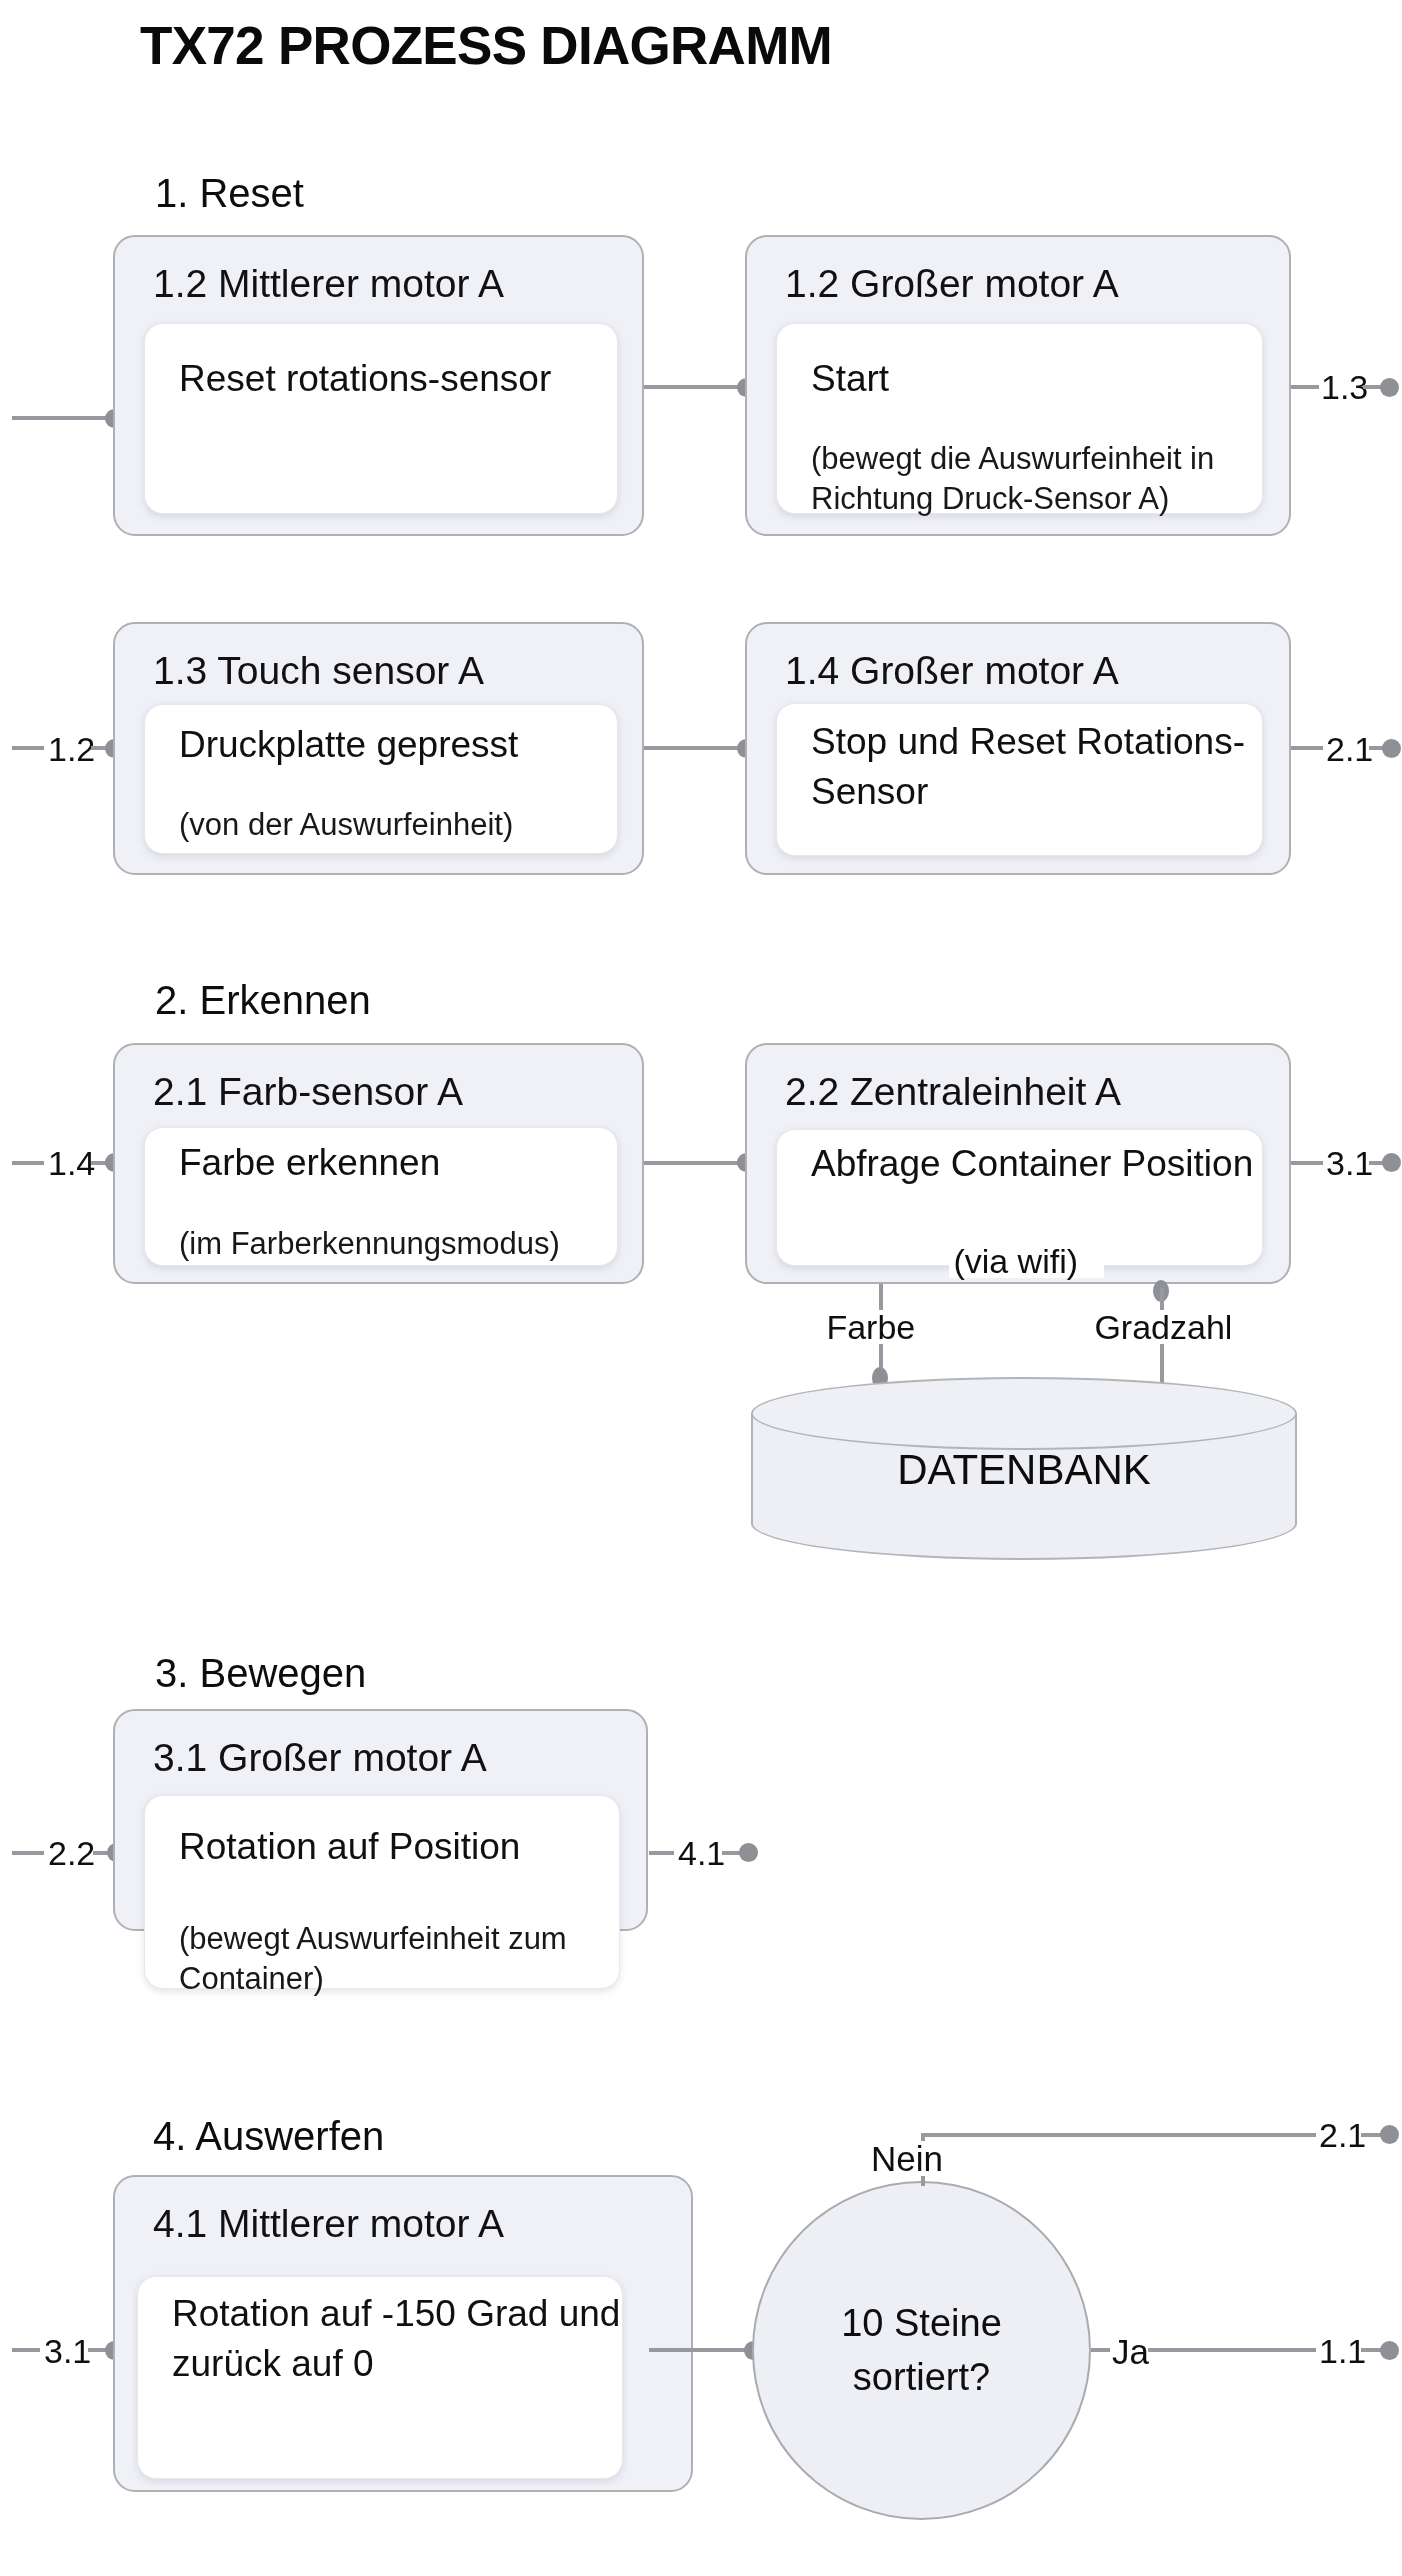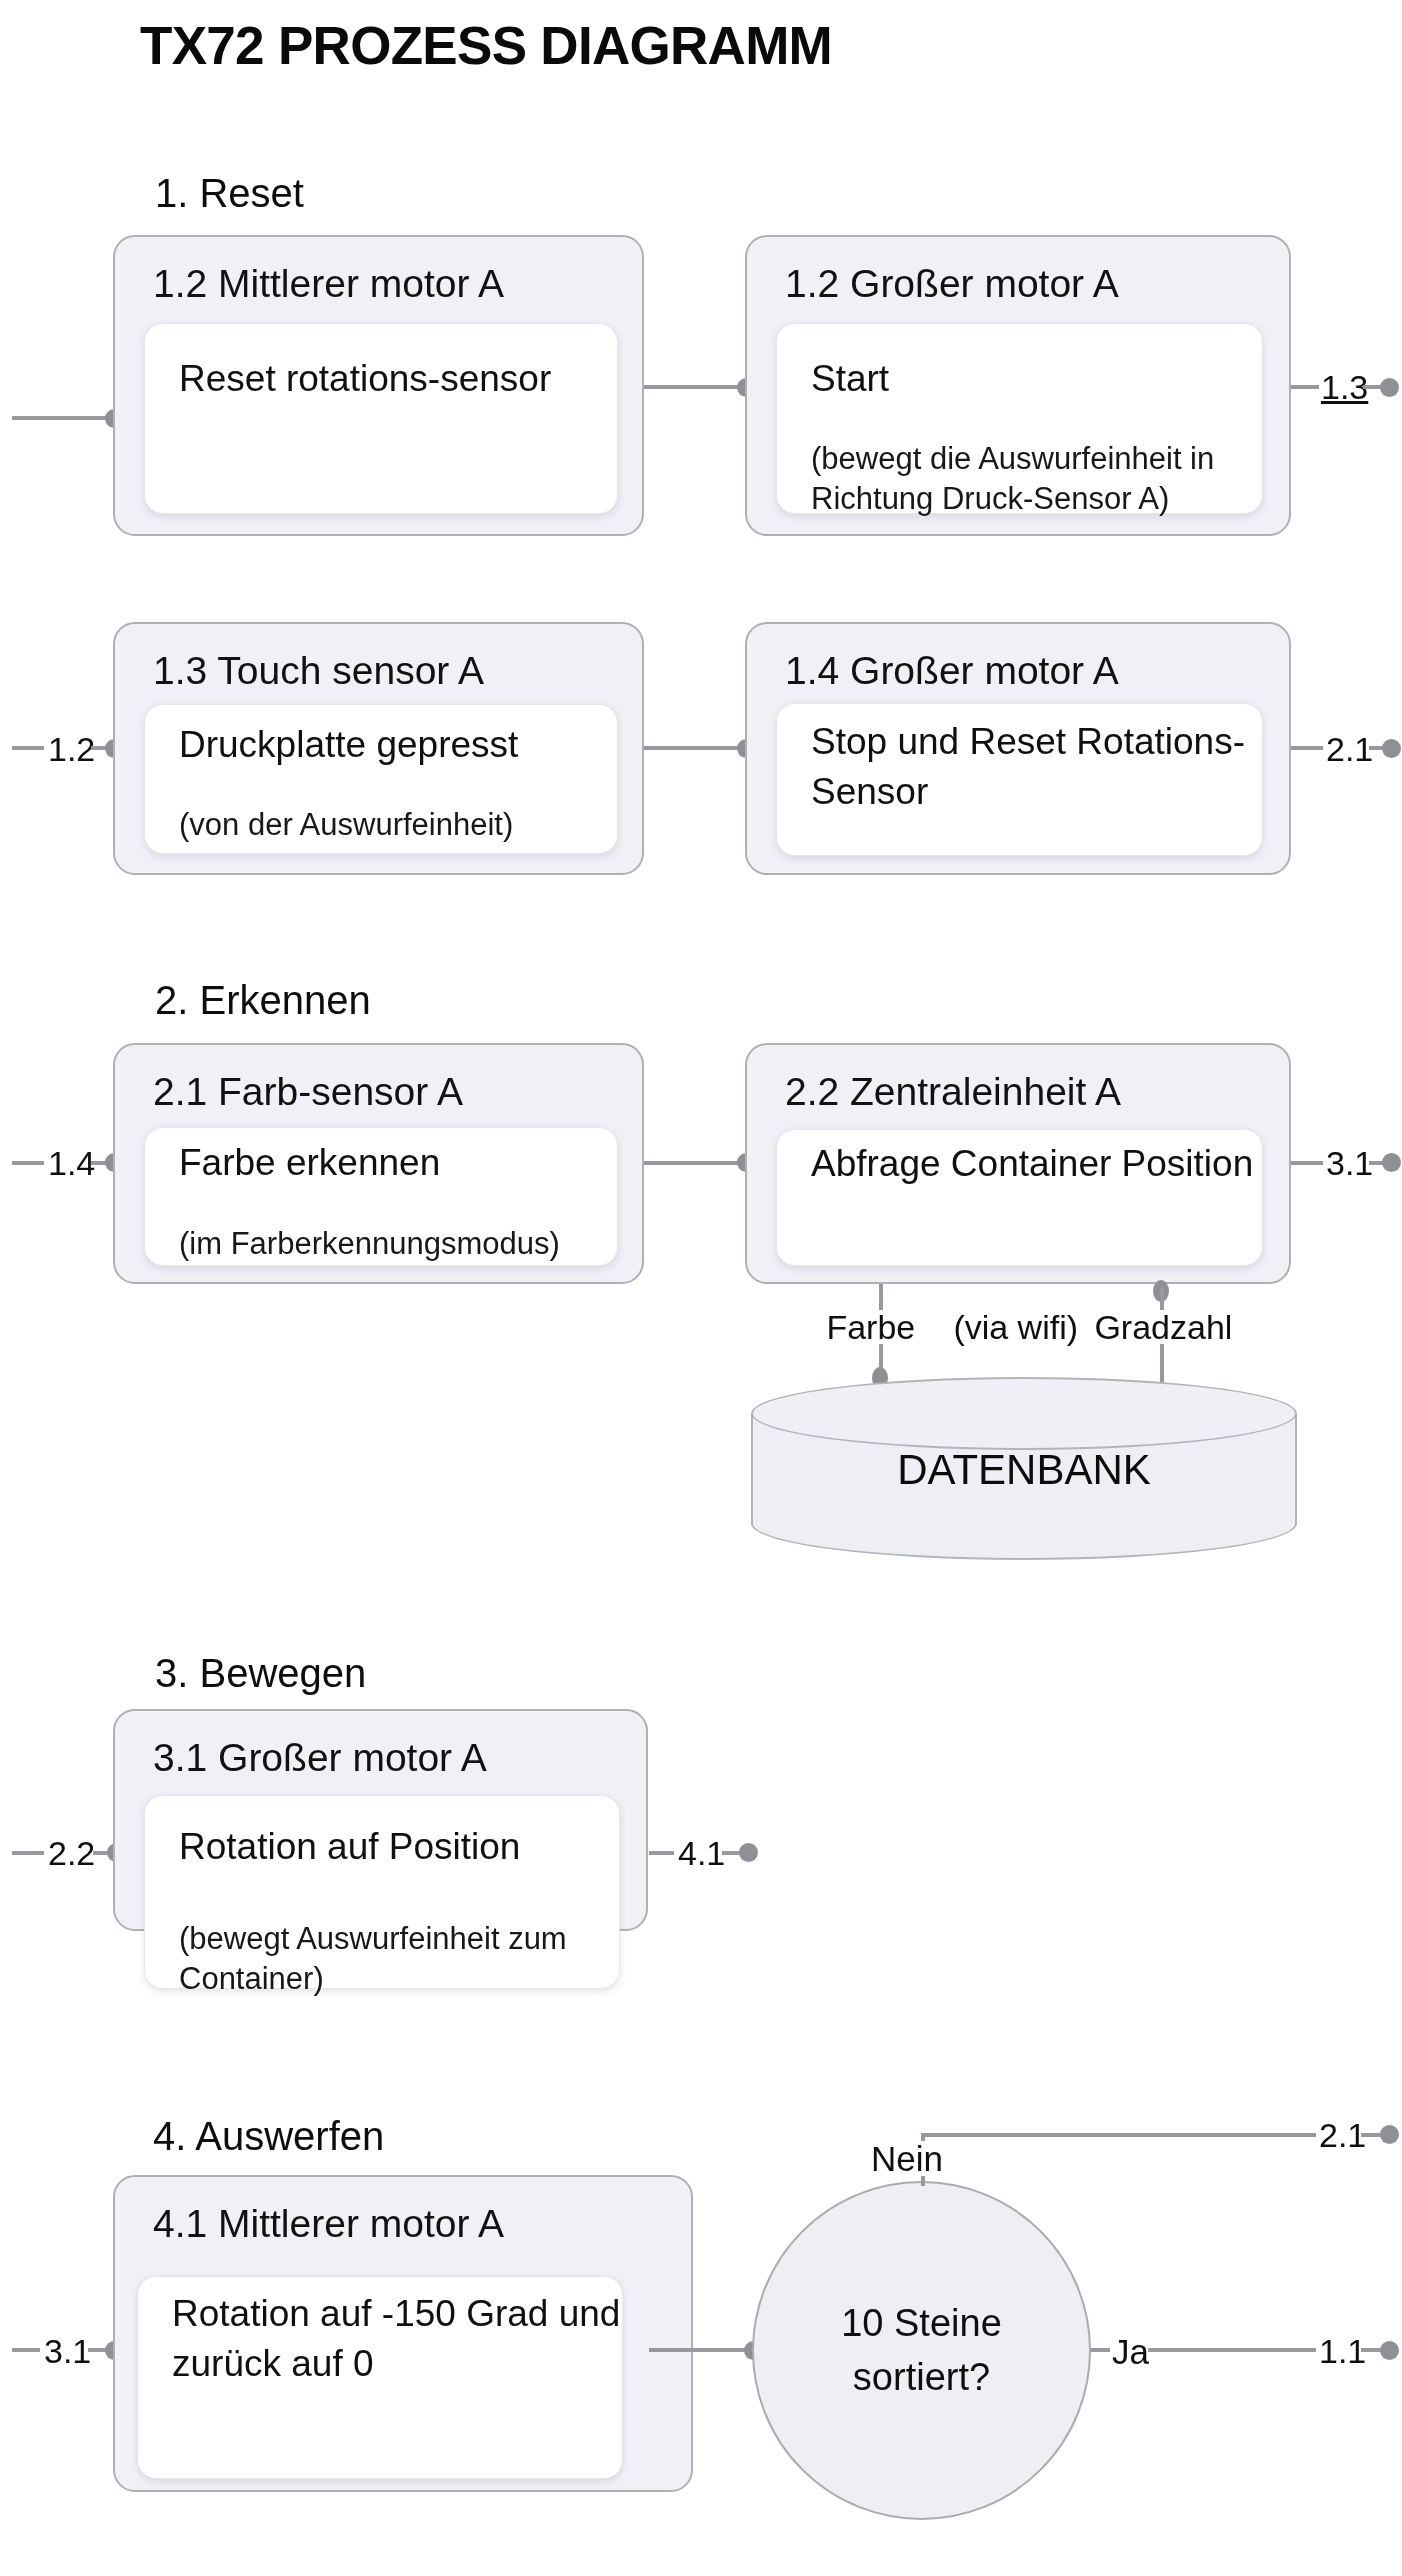--- a/index.html
+++ b/index.html
@@ -71,21 +71,21 @@
   <div class="pbox" style="left:745px;top:235px;width:546px;height:301px;">
     <div class="pbox-title">1.2 Großer motor A</div>
     <div class="inner" style="left:29px;top:86px;width:487px;height:191px;">
       <div class="body-text" style="top:30px;">Start</div>
       <div class="note-text" style="top:115px;">(bewegt die Auswurfeinheit in
 Richtung Druck-Sensor A)</div>
     </div>
   </div>
 
   <div class="hline" style="left:1291px;top:385px;width:28px;"></div>
-  <div class="ref" style="left:1321px;top:370px;text-decoration:underline;">1.3</div>
+  <div class="ref" style="left:1321px;top:370px;">1.3</div>
   <div class="hline" style="left:1363px;top:385px;width:22px;"></div>
   <div class="dot" style="left:1380px;top:378px;"></div>
 
   <div class="hline" style="left:12.4px;top:746px;width:32px;"></div>
   <div class="ref" style="left:48px;top:732px;">1.2</div>
   <div class="hline" style="left:91px;top:746px;width:20.5px;"></div>
   <div class="dot" style="left:105px;top:739px;"></div>
 
   <div class="pbox" style="left:113px;top:622px;width:531px;height:253px;">
     <div class="pbox-title">1.3 Touch sensor A</div>
@@ -140,21 +140,21 @@
   <div class="ref" style="left:1326px;top:1146px;">3.1</div>
   <div class="hline" style="left:1369px;top:1161px;width:17.5px;"></div>
   <div class="dot" style="left:1382px;top:1153px;"></div>
 
   <div class="vline" style="left:879px;top:1284px;height:98px;"></div>
   <div class="odot" style="left:872px;top:1367px;"></div>
   <div class="odot" style="left:1153px;top:1280px;"></div>
   <div class="vline" style="left:1160px;top:1288px;height:96px;"></div>
 
   <div class="db-line-label" style="left:822px;top:1310px;width:117px;">Farbe</div>
-  <div class="db-line-label" style="left:949px;top:1310px;width:146px;">(via wifi)</div>
+  <div class="db-line-label" style="left:949px;top:1244px;width:146px;">(via wifi)</div>
   <div class="db-line-label" style="left:1090px;top:1310px;width:146px;">Gradzahl</div>
 
   <div class="cyl">
     <div class="cyl-bottom"></div>
     <div class="cyl-mid"></div>
     <div class="cyl-top"></div>
     <div class="cyl-label">DATENBANK</div>
   </div>
 
   <div class="sec-heading" style="left:155px;top:1651px;">3. Bewegen</div>

